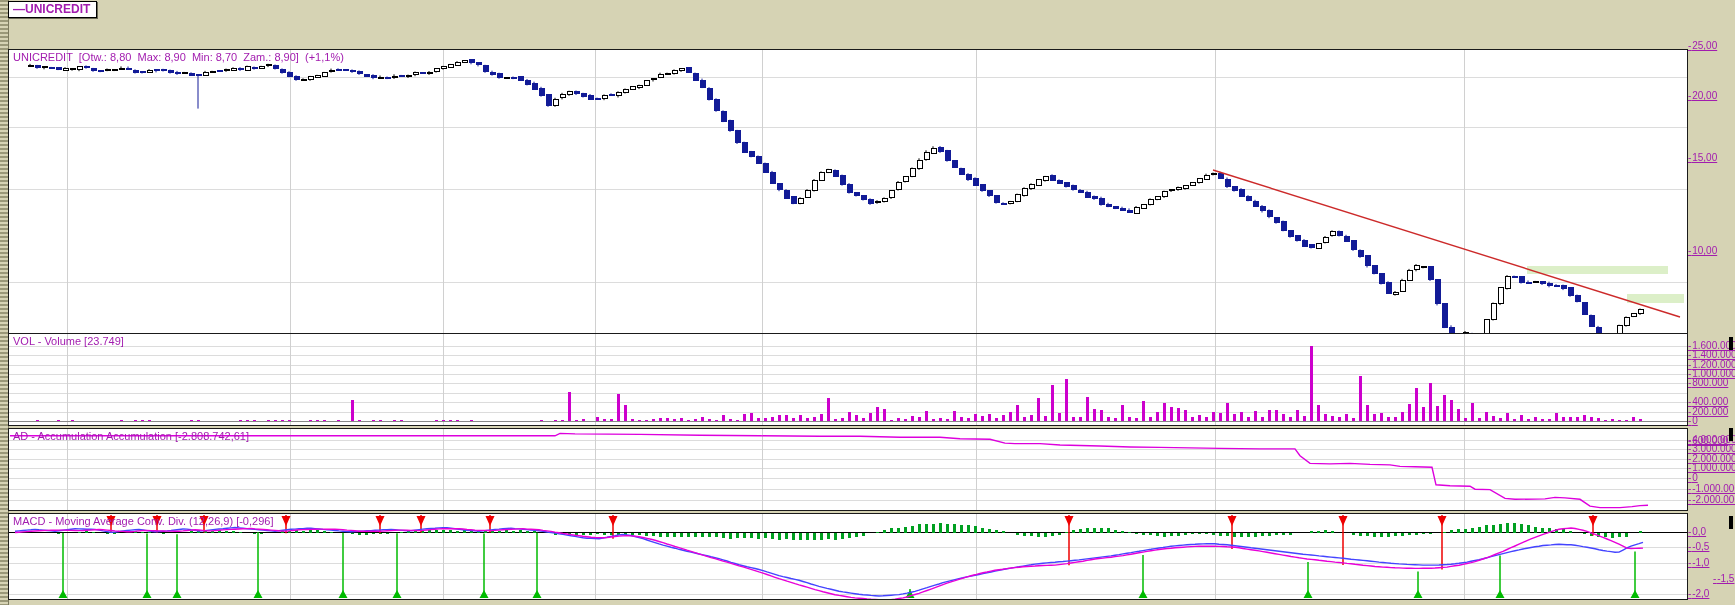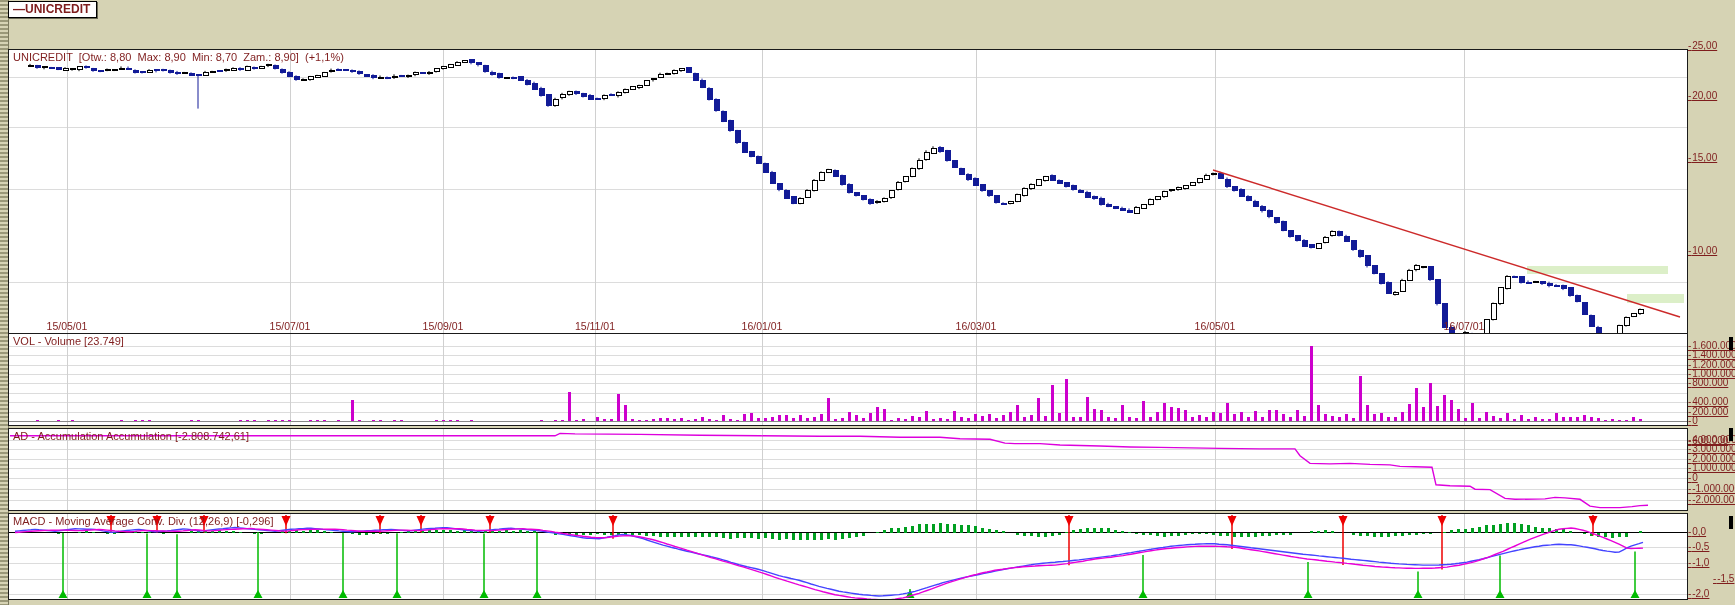--- a/index.html
+++ b/index.html
@@ -1,17 +1,17 @@
 <!DOCTYPE html>
 <html><head>
 <meta charset="utf-8">
 <style>
   html,body{margin:0;padding:0;background:#888;}
   #app{position:relative;width:1735px;height:605px;background:#d6d3b4;overflow:hidden;
-       font-family:"Liberation Sans",sans-serif;color:#7f1d1d;}
+       font-family:"Liberation Sans",sans-serif;color:#a21caf;}
   #grab{position:absolute;left:0;top:0;width:8px;height:605px;
         background:repeating-linear-gradient(180deg,#9a9878 0 2px,#d6d3b4 2px 4px);
         border-right:1px solid #7c7a5e;cursor:row-resize;}
   .tab{position:absolute;left:8px;top:1px;height:15px;line-height:15px;padding:0 6px 0 4px;
        background:#fff;border:1px solid #000;box-shadow:1px 1px 0 #6a6a55;
        font-weight:bold;font-size:12px;white-space:pre;cursor:pointer;}
   .panel{position:absolute;left:8px;width:1680px;background:#fff;border:1px solid #1a1a1a;box-sizing:border-box;}
   .panel svg{position:absolute;left:0;top:0;}
   .plabel{position:absolute;left:4px;top:1px;font-size:11px;white-space:pre;z-index:5;}
   .dateaxis{position:absolute;left:8px;top:318px;width:1680px;height:15px;}
@@ -507,30 +507,20 @@
         <rect x="1615" y="267.2" width="5" height="8.7" fill="#ffffff" stroke="#000" stroke-width="1" shape-rendering="crispEdges"></rect>
         <line x1="1624" y1="263.2" x2="1624" y2="267.1" stroke="#000" stroke-width="1"></line>
         <rect x="1622" y="263.8" width="5" height="3.0" fill="#ffffff" stroke="#000" stroke-width="1" shape-rendering="crispEdges"></rect>
         <line x1="1631" y1="258.5" x2="1631" y2="264.9" stroke="#000" stroke-width="1"></line>
         <rect x="1629" y="259.5" width="5" height="3.7" fill="#ffffff" stroke="#000" stroke-width="1" shape-rendering="crispEdges"></rect>
         <line x1="1204" y1="120" x2="1671" y2="267" stroke="#cc2a2a" stroke-width="1.4"></line>
       </svg>
     <span class="plabel">UNICREDIT  [Otw.: 8,80  Max: 8,90  Min: 8,70  Zam.: 8,90]  (+1,1%)</span>
   </div>
 
-  <div class="dateaxis" id="dates">
-      <span class="dlab" style="left: 59px;">15/05/01</span>
-      <span class="dlab" style="left: 282px;">15/07/01</span>
-      <span class="dlab" style="left: 435px;">15/09/01</span>
-      <span class="dlab" style="left: 587px;">15/11/01</span>
-      <span class="dlab" style="left: 754px;">16/01/01</span>
-      <span class="dlab" style="left: 968px;">16/03/01</span>
-      <span class="dlab" style="left: 1207px;">16/05/01</span>
-      <span class="dlab" style="left: 1456px;">16/07/01</span>
-    </div>
 
   <div class="panel" id="p-vol" style="top:333px;height:93px;">
     <svg id="vol-svg" width="1678" height="91">
         <line x1="0" y1="12" x2="1678" y2="12" stroke="#dcdcdc" shape-rendering="crispEdges"></line>
         <line x1="0" y1="21" x2="1678" y2="21" stroke="#dcdcdc" shape-rendering="crispEdges"></line>
         <line x1="0" y1="31" x2="1678" y2="31" stroke="#dcdcdc" shape-rendering="crispEdges"></line>
         <line x1="0" y1="40" x2="1678" y2="40" stroke="#dcdcdc" shape-rendering="crispEdges"></line>
         <line x1="0" y1="49" x2="1678" y2="49" stroke="#dcdcdc" shape-rendering="crispEdges"></line>
         <line x1="0" y1="59" x2="1678" y2="59" stroke="#dcdcdc" shape-rendering="crispEdges"></line>
         <line x1="0" y1="68" x2="1678" y2="68" stroke="#dcdcdc" shape-rendering="crispEdges"></line>

